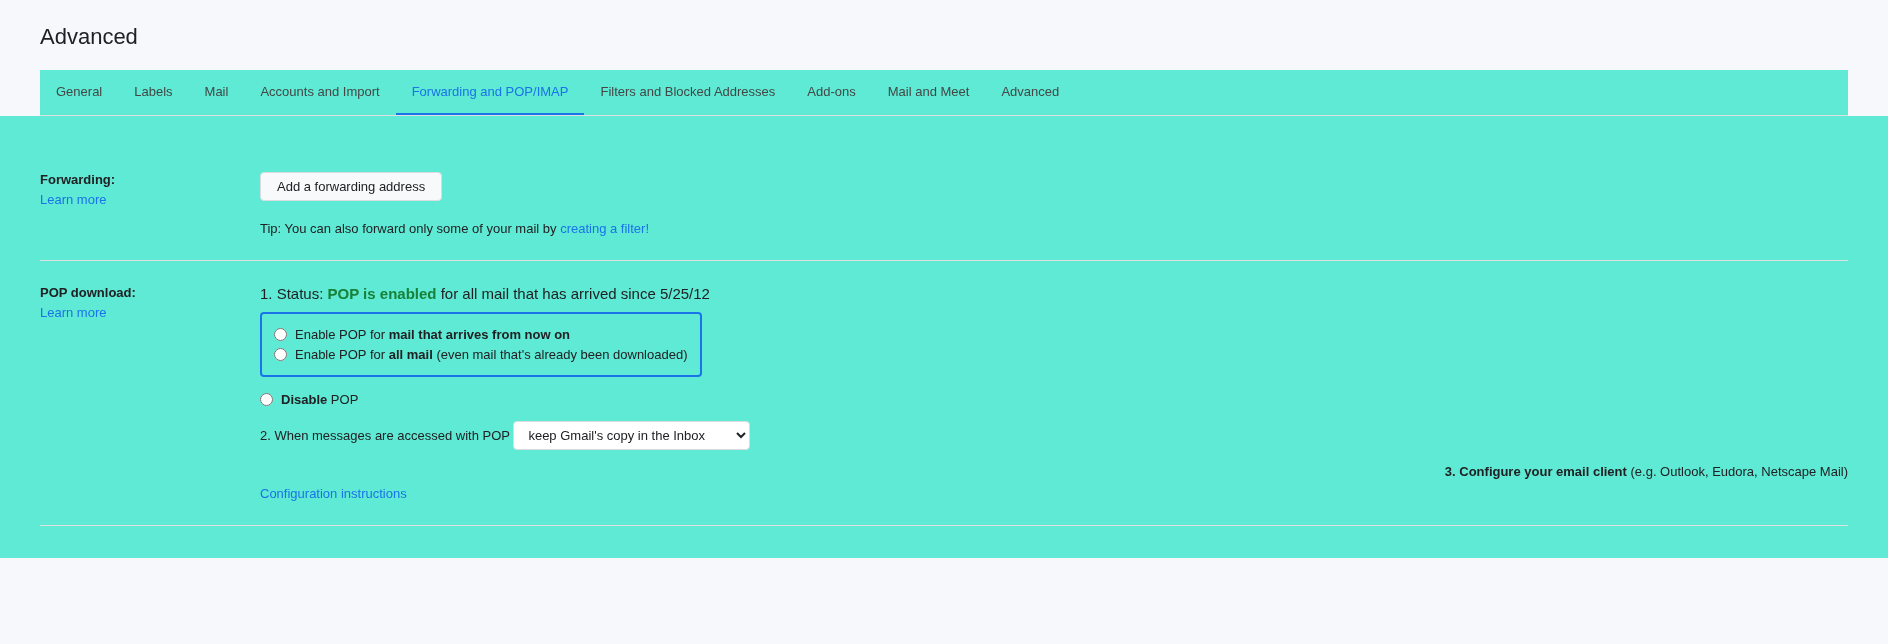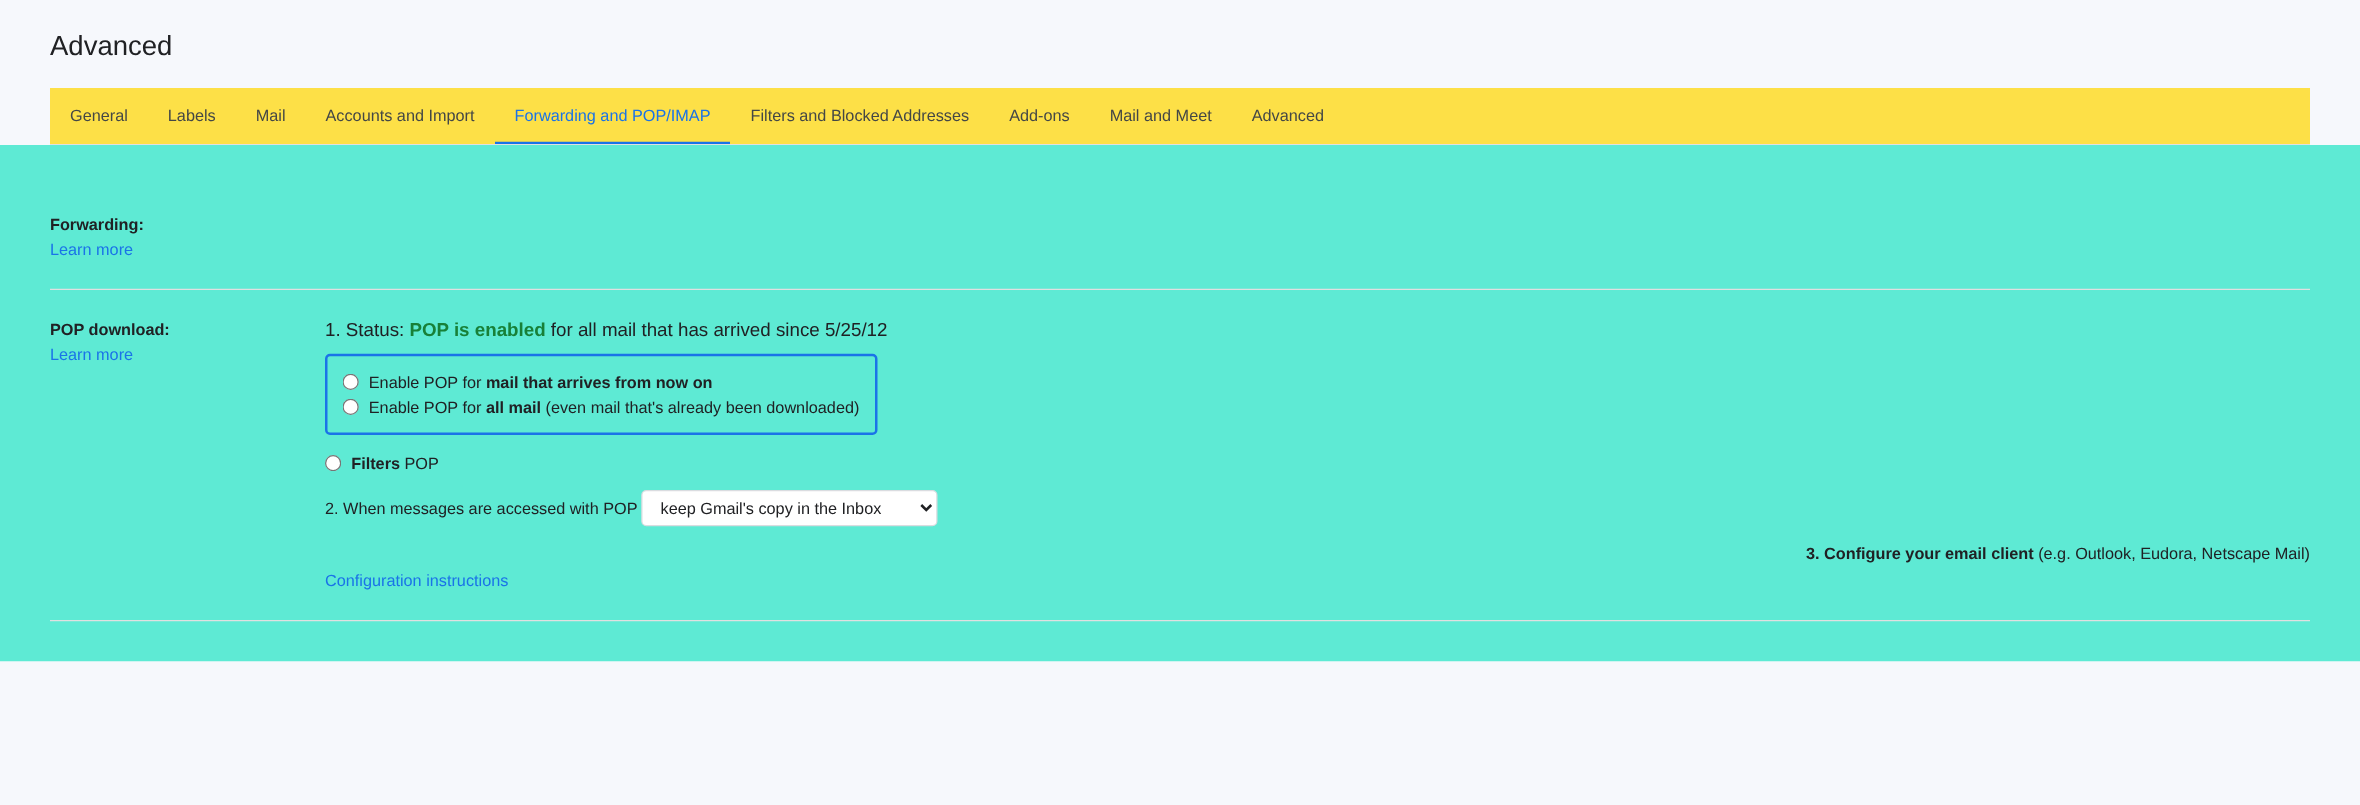--- a/index.html
+++ b/index.html
@@ -17,21 +17,21 @@
     .page-title {
       font-size: 22px;
       font-weight: 400;
       color: #202124;
       margin-bottom: 20px;
     }
     .tabs-container {
       display: flex;
       flex-wrap: nowrap;
       border-bottom: 1px solid #e0e0e0;
-      background: #fde047;
+      background: #5eead4;
       overflow-x: auto;
     }
     .tab {
       padding: 14px 16px;
       font-size: 13px;
       color: #444746;
       cursor: pointer;
       white-space: nowrap;
       border-bottom: 3px solid transparent;
       margin-bottom: -1px;
@@ -181,20 +181,27 @@
     </div>
 </div>
 
 <div class="content-area">
 
   <div class="section">
     <div class="section-label">
       <div class="section-label-title">Forwarding:</div>
       <a class="learn-more-link">Learn more</a>
     </div>
+    <div class="section-content">
+      <button class="btn-add-forwarding">Add a forwarding address</button>
+      <div class="tip-text">
+        <span>Tip: You can also forward only some of your mail by</span>
+        <a class="tip-link">creating a filter!</a>
+      </div>
+    </div>
   </div>
 
   <div class="section">
     <div class="section-label">
       <div class="section-label-title">POP download:</div>
       <a class="learn-more-link">Learn more</a>
     </div>
     <div class="section-content">
       <div class="pop-status">
         <span>1. Status:</span>
@@ -208,21 +215,21 @@
           <span>Enable POP for <span class="bold">mail that arrives from now on</span></span>
         </label>
         <label class="radio-option">
           <input type="radio" name="pop_setting" value="all_mail" style="">
           <span>Enable POP for <span class="bold">all mail</span> (even mail that's already been downloaded)</span>
         </label>
       </div>
 
       <label class="radio-option-unborder">
         <input type="radio" name="pop_setting" value="disable" style="">
-        <span><span class="bold">Filters</span> POP</span>
+        <span><span class="bold">Disable</span> POP</span>
       </label>
 
       <div class="pop-step2">
         <span>2. When messages are accessed with POP</span>
         <select class="pop-select">
           
         <option value="keep Gmail's copy in the Inbox">keep Gmail's copy in the Inbox</option><option value="mark Gmail's copy as read">mark Gmail's copy as read</option><option value="archive Gmail's copy">archive Gmail's copy</option><option value="delete Gmail's copy">delete Gmail's copy</option></select>
       </div>
 
       <div class="pop-step3">

